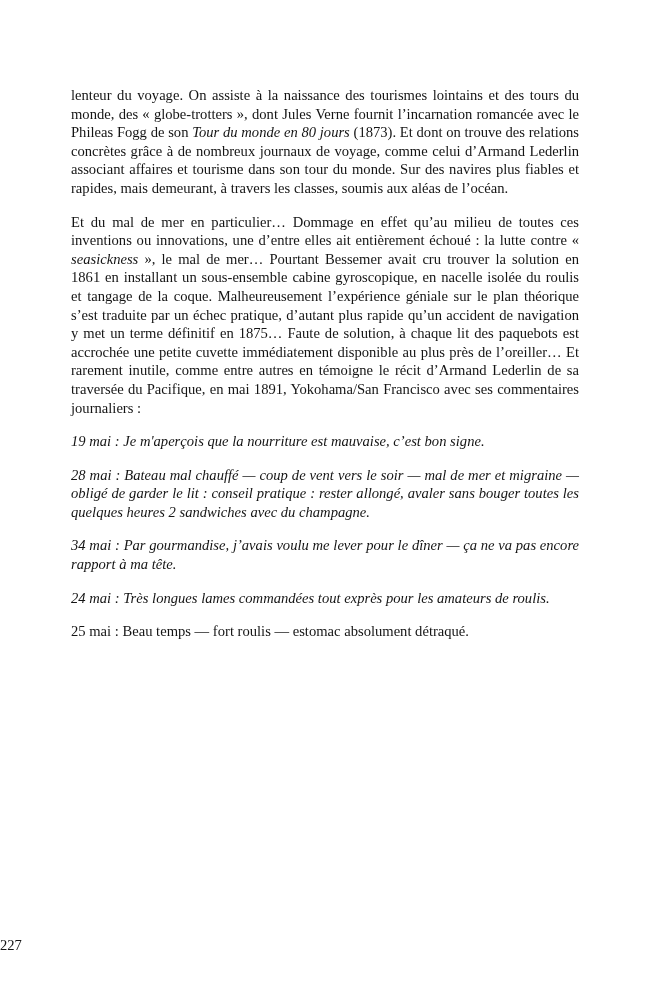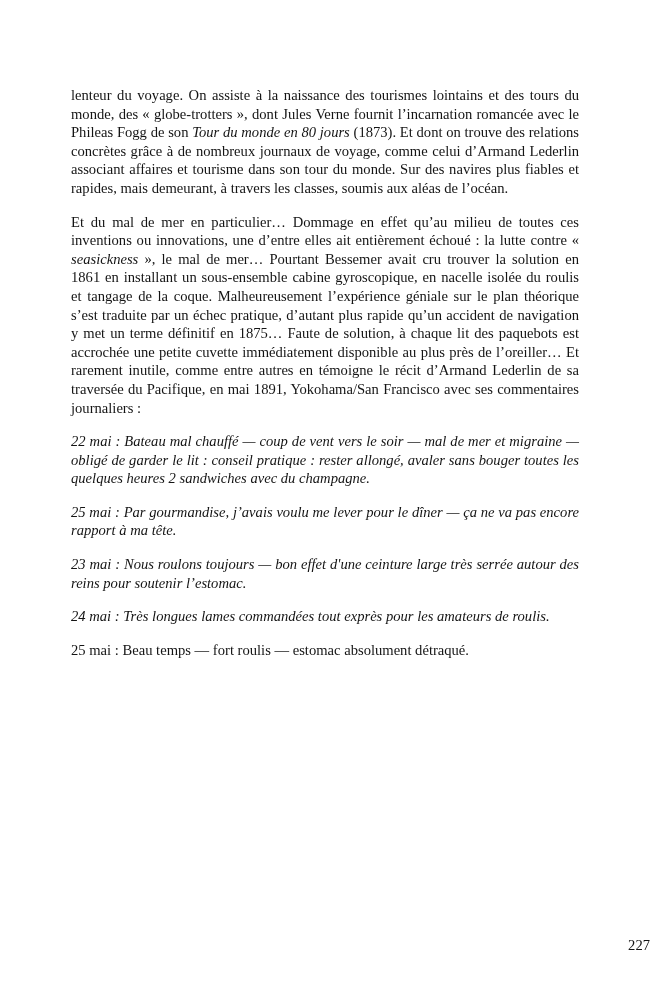--- a/index.html
+++ b/index.html
@@ -45,42 +45,42 @@
     margin-bottom: 0;
   }
   .it {
     font-style: italic;
   }
   .page-number {
     position: absolute;
     left: 0;
     top: 936px;
     width: 650px;
-    text-align: right;
+    text-align: left;
     font-size: 14.6px;
     line-height: 18.6px;
     font-style: normal;
   }
 </style>
 </head>
 <body>
 
 <div class="page">
   <div class="content">
 
     <p class="body-para">
       <span>lenteur du voyage. On assiste à la naissance des tourismes lointains et des tours du monde, des « globe-trotters », dont Jules Verne fournit l’incarnation romancée avec le Phileas Fogg de son </span><span class="it">Tour du monde en 80 jours</span><span> (1873). Et dont on trouve des relations concrètes grâce à de nombreux journaux de voyage, comme celui d’Armand Lederlin associant affaires et tourisme dans son tour du monde. Sur des navires plus fiables et rapides, mais demeurant, à travers les classes, soumis aux aléas de l’océan.</span>
     </p>
 
     <p class="body-para">
       <span>Et du mal de mer en particulier… Dommage en effet qu’au milieu de toutes ces inventions ou innovations, une d’entre elles ait entièrement échoué : la lutte contre « </span><span class="it">seasickness</span><span> », le mal de mer… Pourtant Bessemer avait cru trouver la solution en 1861 en installant un sous-ensemble cabine gyroscopique, en nacelle isolée du roulis et tangage de la coque. Malheureusement l’expérience géniale sur le plan théorique s’est traduite par un échec pratique, d’autant plus rapide qu’un accident de navigation y met un terme définitif en 1875… Faute de solution, à chaque lit des paquebots est accrochée une petite cuvette immédiatement disponible au plus près de l’oreiller… Et rarement inutile, comme entre autres en témoigne le récit d’Armand Lederlin de sa traversée du Pacifique, en mai 1891, Yokohama/San Francisco avec ses commentaires journaliers :</span>
     </p>
 
-    <p class="diary">22 mai : Bateau mal chauffé — coup de vent vers le soir — mal de mer et migraine — obligé de garder le lit : conseil pratique : rester allongé, avaler sans bouger toutes les quelques heures 2 sandwiches avec du champagne.</p>
-    <p class="diary">25 mai : Par gourmandise, j’avais voulu me lever pour le dîner — ça ne va pas encore rapport à ma tête.</p>
-    <p class="diary">23 mai : Nous roulons toujours — bon effet d'une ceinture large très serrée autour des reins pour soutenir l’estomac.</p>
+    <p class="diary">19 mai : Je m'aperçois que la nourriture est mauvaise, c’est bon signe.</p>
+    <p class="diary">28 mai : Bateau mal chauffé — coup de vent vers le soir — mal de mer et migraine — obligé de garder le lit : conseil pratique : rester allongé, avaler sans bouger toutes les quelques heures 2 sandwiches avec du champagne.</p>
+    <p class="diary">34 mai : Par gourmandise, j’avais voulu me lever pour le dîner — ça ne va pas encore rapport à ma tête.</p>
     <p class="diary">24 mai : Très longues lames commandées tout exprès pour les amateurs de roulis.</p>
     <p class="diary-last">25 mai : Beau temps — fort roulis — estomac absolument détraqué.</p>
 
   </div>
 
   <div class="page-number">227</div>
 </div>
 
 </body></html>

